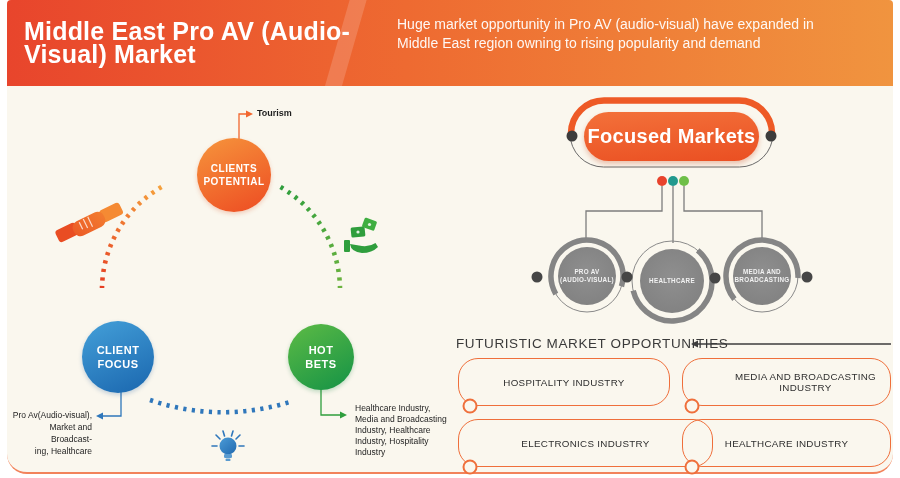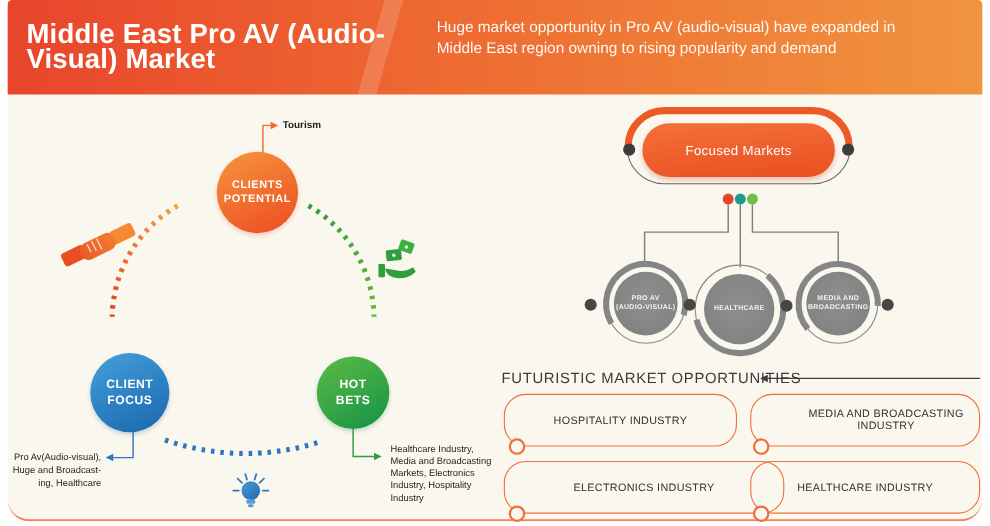--- a/index.html
+++ b/index.html
@@ -54,21 +54,21 @@
 
   .callout { color:#1e1e1e; font-size:8.5px; font-weight:500; }
   .callout-tourism { left:257px; top:108px; font-weight:600; font-size:9px; }
   .callout-cf { left:8px; top:409px; width:84px; text-align:right; line-height:12px; }
   .callout-hb { left:355px; top:403px; width:110px; text-align:left; line-height:11px; }
 
   
   .pill {
     position:absolute; left:584px; top:112px; width:175px; height:49px;
     border-radius:25px; background:linear-gradient(175deg,#f3713a 0%, #ea4f22 100%);
-    color:#ffffff; font-size:12px; font-weight:400; letter-spacing:0.3px;
+    color:#ffffff; font-size:20px; font-weight:700; letter-spacing:0.3px;
     display:flex; align-items:center; justify-content:center;
     box-shadow:0 3px 5px rgba(200,70,25,0.3);
   }
   .gnode {
     position:absolute; border-radius:50%;
     background:radial-gradient(circle at 50% 45%, #8f8f8f 0%, #7e7e7e 100%);
     color:#f2f2f2; display:flex; flex-direction:column; align-items:center;
     justify-content:center; text-align:center; font-size:6.3px; font-weight:600;
     letter-spacing:0.3px; line-height:8.5px;
   }
@@ -227,27 +227,27 @@
   <div class="node node-cf abs">
     <span>CLIENT FOCUS</span>
   </div>
   <div class="node node-hb abs">
     <span>HOT BETS</span>
   </div>
 
   <div class="callout callout-tourism abs">Tourism</div>
   <div class="callout callout-cf abs">
     <div>Pro Av(Audio-visual),</div>
-    <div>Huge and Broadcast-</div>
+    <div>Market and Broadcast-</div>
     <div>ing, Healthcare</div>
   </div>
   <div class="callout callout-hb abs">
     <div>Healthcare Industry,</div>
     <div>Media and Broadcasting</div>
-    <div>Markets, Electronics</div>
+    <div>Industry, Healthcare</div>
     <div>Industry, Hospitality</div>
     <div>Industry</div>
   </div>
 
   <div class="pill">
     <span>Focused Markets</span>
   </div>
   <div class="gnode gnode-1">
     <span>PRO AV</span>
     <span>(AUDIO-VISUAL)</span>

